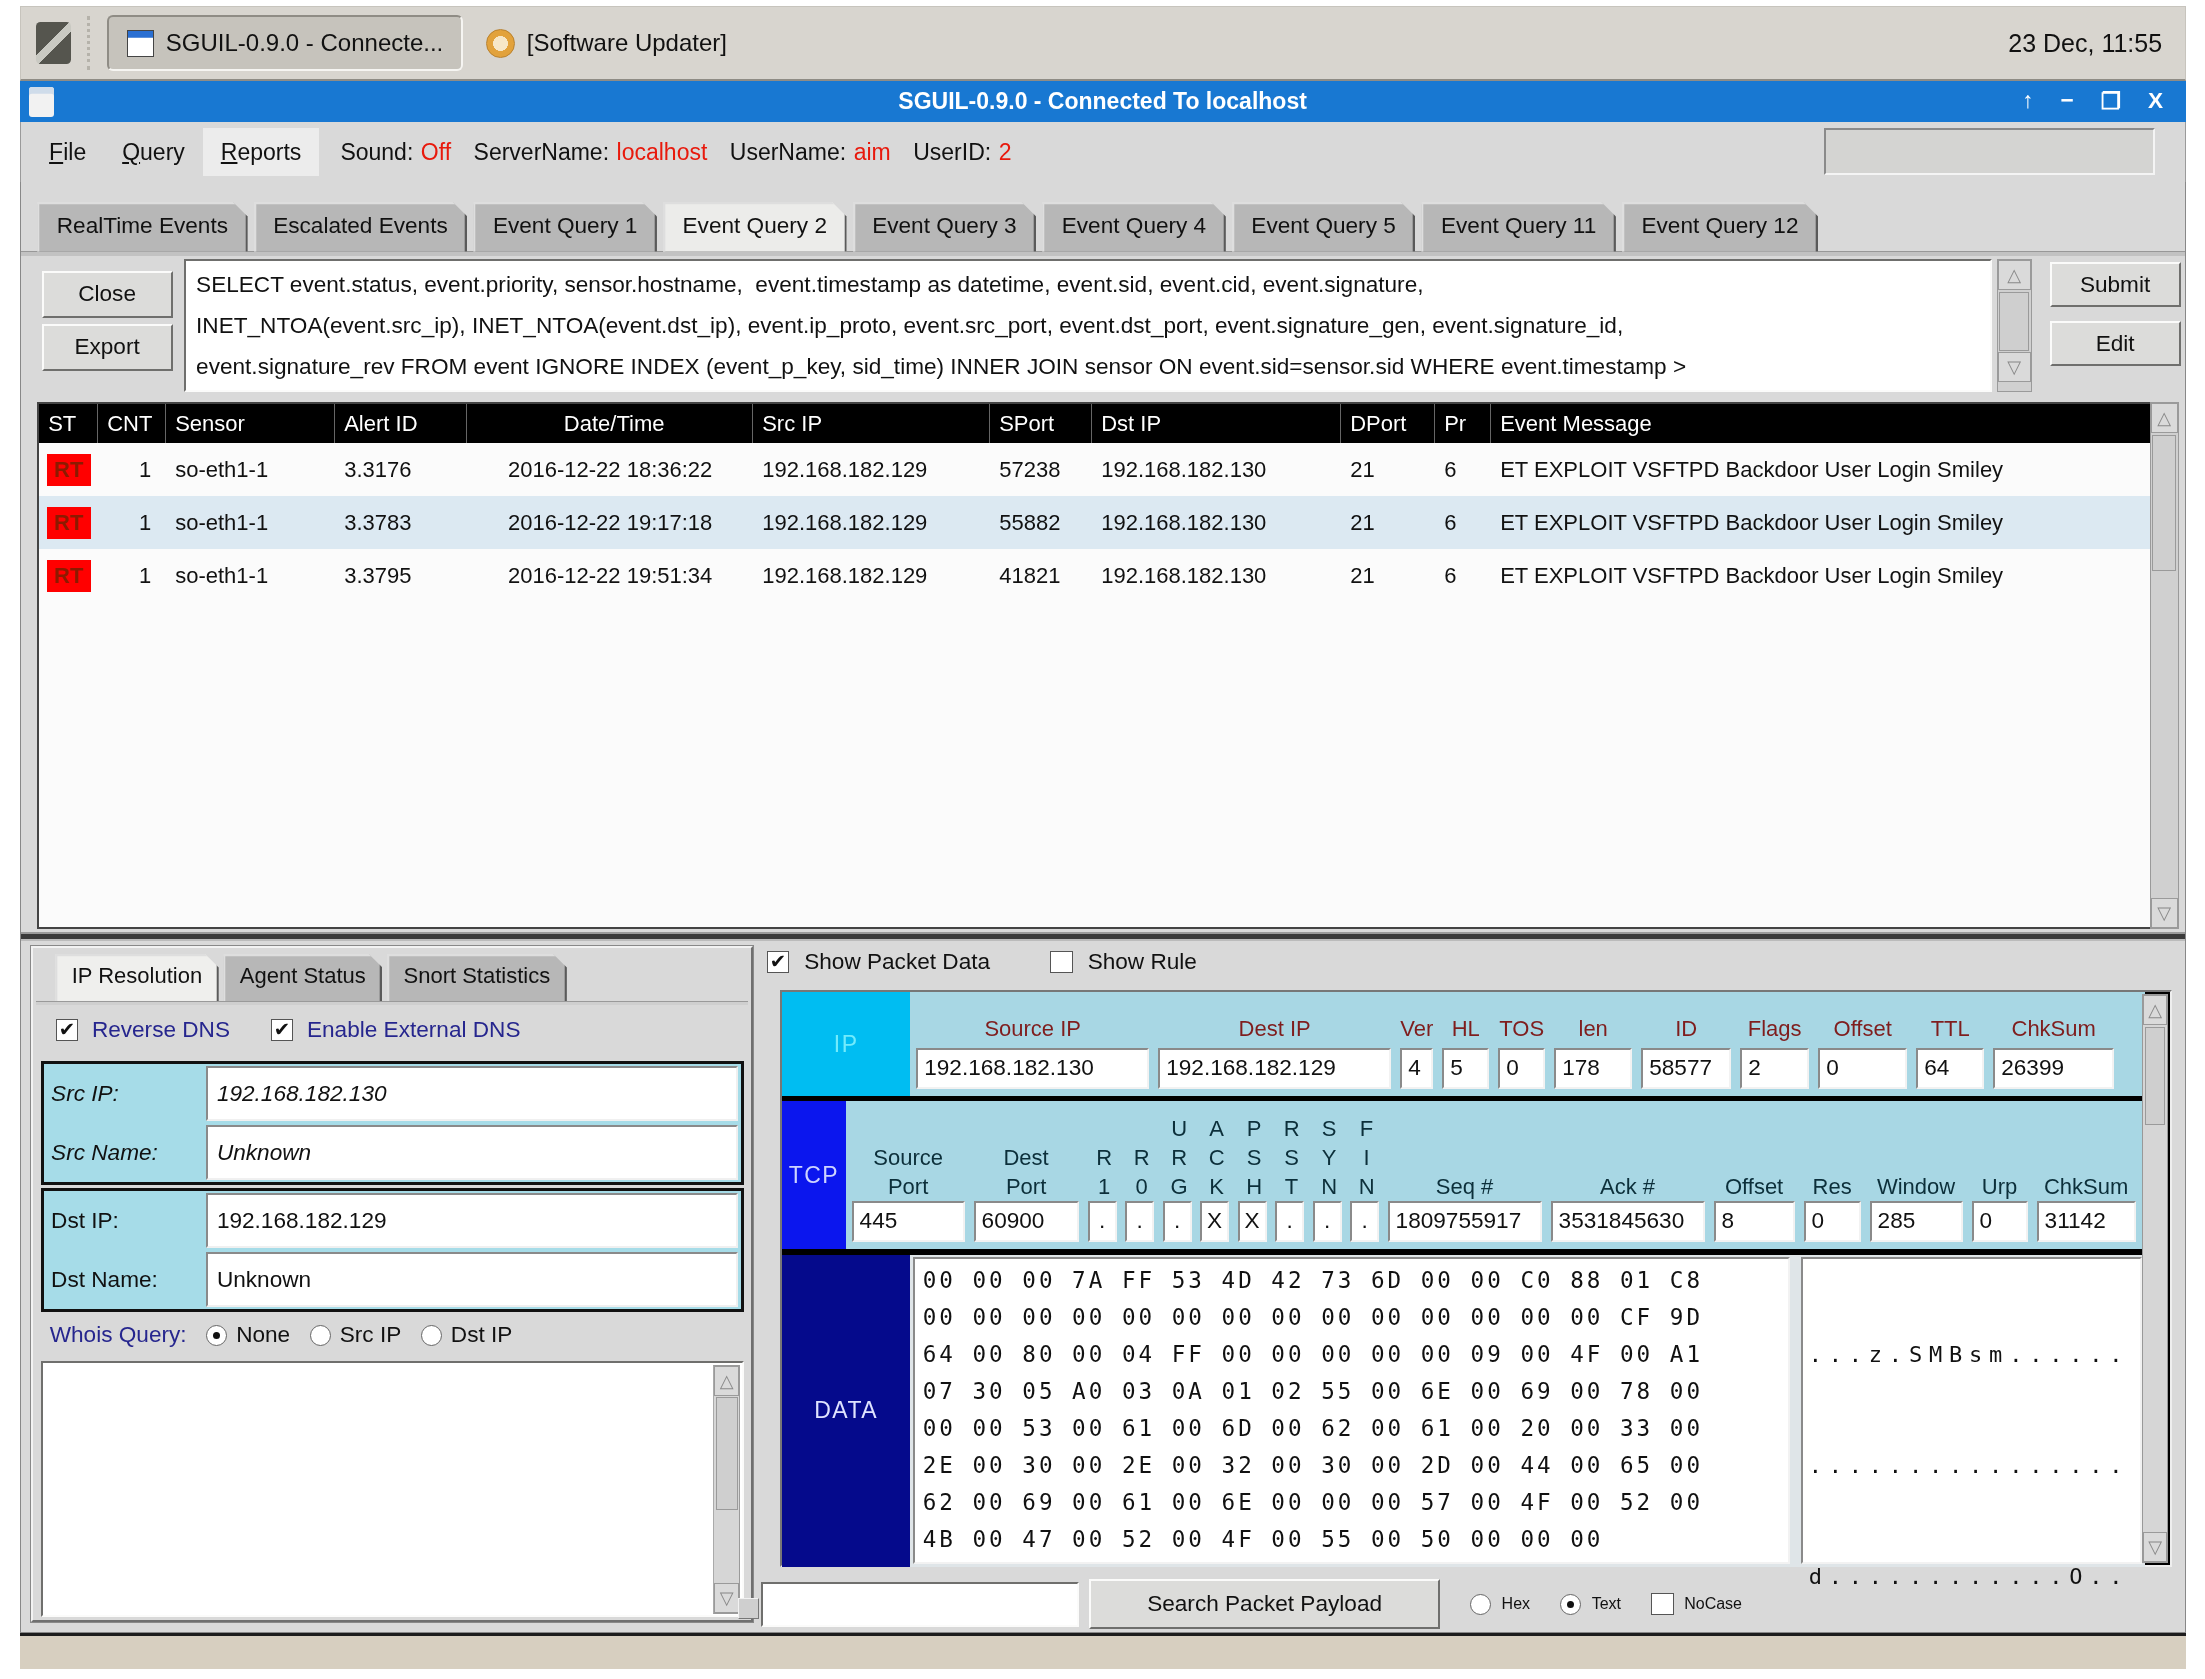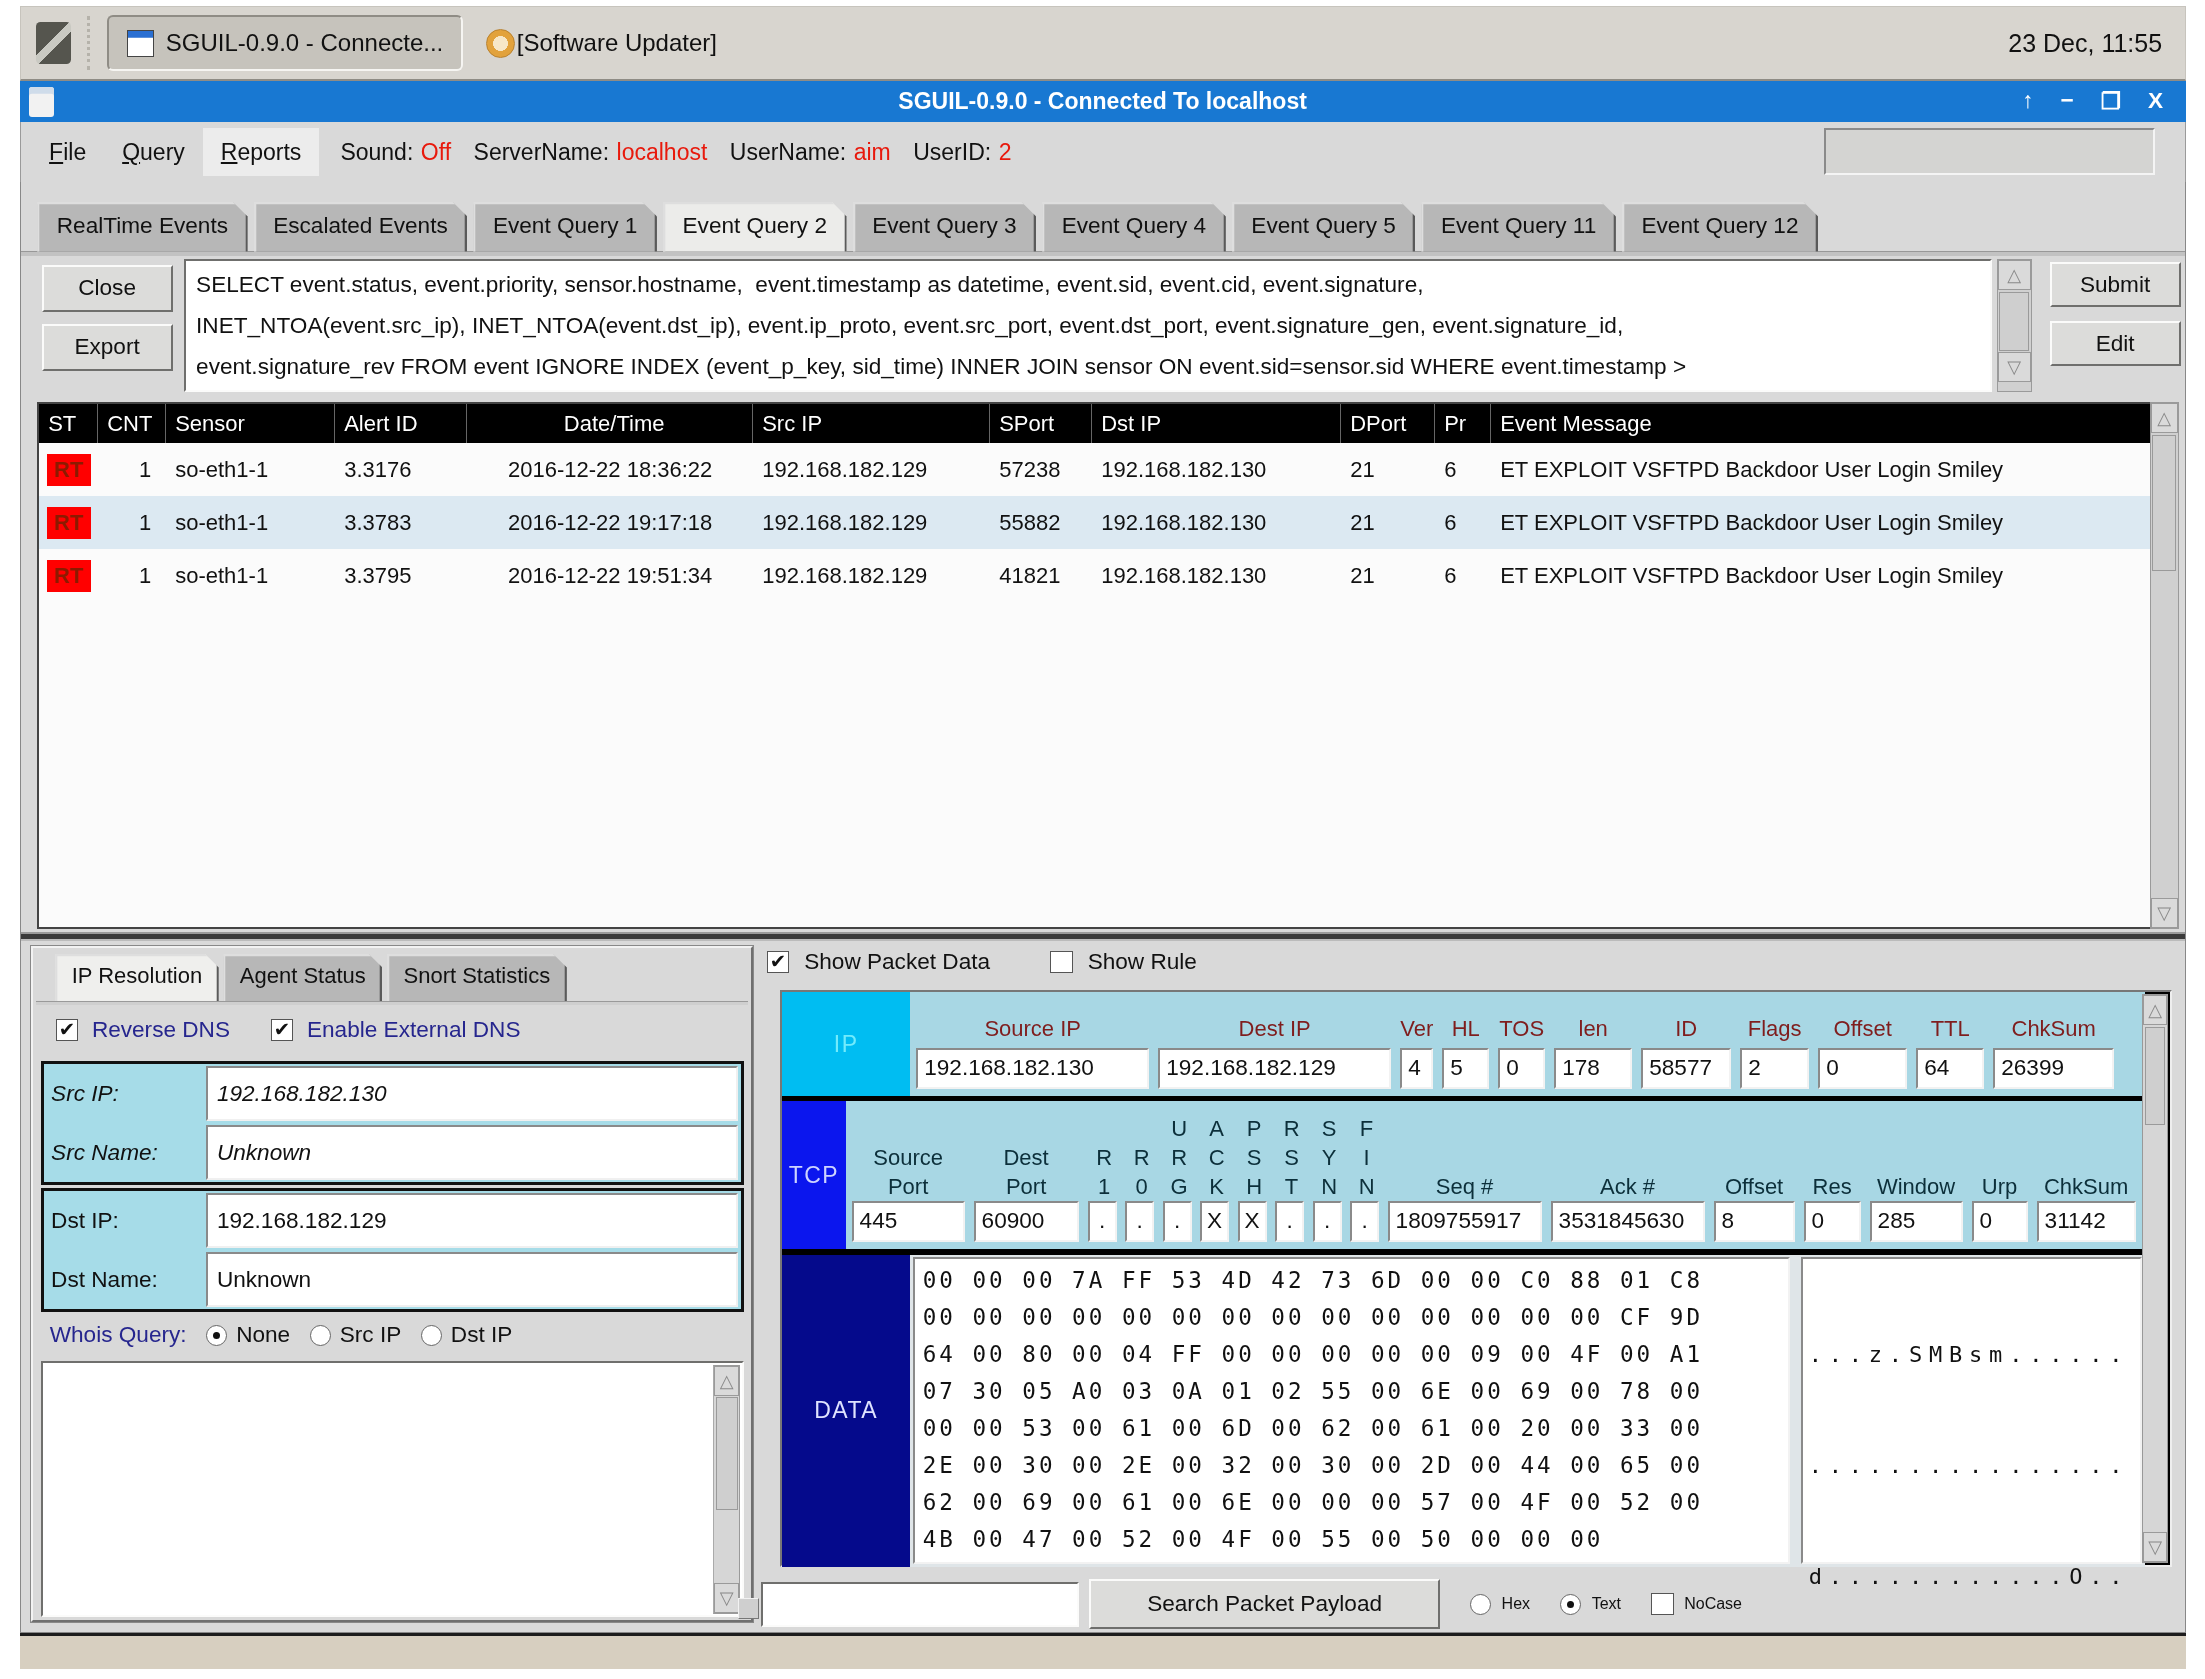--- a/index.html
+++ b/index.html
@@ -11,21 +11,21 @@
   .taskbar { position:absolute; left:19.6px; top:6px; width:2166px; height:75px;
     background:#d8d5cf; border:1.5px solid #c7c4bd; border-bottom:2.3px solid #8f8c85;
     display:flex; align-items:center; padding:0 15px; }
   .app-icon { width:35px; height:42px; border-radius:4.5px; background:#55554e;
     background-image:linear-gradient(135deg, transparent 44%, #c9c9c2 44%, #c9c9c2 58%, transparent 58%); }
   .tsep { width:0; height:54px; border-left:3.8px dotted #b5b2aa; margin:0 16.6px; }
   .taskbtn { display:flex; align-items:center; gap:12px; padding:0 18px; height:56px;
     background:#c6c3bc; border:2.3px solid; border-color:#8f8c85 #f6f5f2 #f6f5f2 #8f8c85;
     border-radius:6px; font-size:24px; }
   .win-icon { width:27px; height:27px; background:#fff; border:1.5px solid #444; box-shadow:inset 0 6.8px 0 #2a6fd2; }
-  .taskflat { display:flex; align-items:center; gap:2px; font-size:24px; margin-left:22.6px; }
+  .taskflat { display:flex; align-items:center; gap:12px; font-size:24px; margin-left:22.6px; }
   .upd-icon { width:29px; height:29px; border-radius:50%; border:1.5px solid #b9812d;
     background:radial-gradient(circle at 50% 50%, #f7e7c8 38%, #e2a23c 40%); }
   .clock { margin-left:auto; font-size:25px; padding-right:7.5px; }
 
   
   .titlebar { position:absolute; left:19.6px; top:81px; width:2166px; height:41px;
     background:#1878d2; display:flex; align-items:center; color:#fff; }
   .title-icon { width:25.6px; height:30px; margin-left:9px; background:#f2f2f2; border-radius:3px;
     box-shadow:inset 0 6.8px 0 #cfdcea; }
   .wtitle { position:absolute; left:0; right:0; text-align:center; font-weight:bold; font-size:23px; }
@@ -54,21 +54,21 @@
   .tab { background:#b7b7b7; padding:0 19.6px; font-size:22.6px; line-height:47px; height:50px;
     clip-path:polygon(0 100%, 0 0, calc(100% - 15px) 0, 100% 15px, 100% 100%);
     box-shadow:inset 0 2.3px 0 #dedede, inset 2.3px 0 0 #dedede, inset -2.3px 0 0 #5a5a5a; }
   .tab.active { background:#ececea; }
   .tabline { position:absolute; left:0; right:0; top:69px; height:4.5px; background:#c2c2c2; border-top:1.5px solid #989898; }
 
   
   .querybar { position:absolute; left:6px; top:74px; width:2154px; height:143px; }
   .btn { position:absolute; background:#dcdcda; border:2.3px solid; border-color:#fbfbfa #6f6f6d #6f6f6d #fbfbfa;
     font-size:22.6px; text-align:center; cursor:default; }
-  .qbtn-close  { left:15px;  top:9px; width:131px; height:47px; line-height:42px; }
+  .qbtn-close  { left:15px;  top:15px; width:131px; height:47px; line-height:42px; }
   .qbtn-export { left:15px;  top:68px; width:131px; height:47px; line-height:42px; }
   .sqlbox { position:absolute; left:157px; top:3px; width:1808px; height:133px; background:#fff;
     border:2.3px solid; border-color:#6f6f6d #fbfbfa #fbfbfa #6f6f6d; font-size:22.6px; line-height:41px;
     padding:3px 10.5px; overflow:hidden; }
   .sqlbox div { white-space:pre; }
   .vscroll { position:absolute; background:#d0d0d0; border:1.5px solid #9a9a9a; }
   .q-scroll { left:1970px; top:3px; width:35px; height:133px; }
   .sb-btn { display:flex; align-items:center; justify-content:center; height:30px; background:#dadada;
     border:1.5px solid #9a9a9a; color:#8a8a8a; font-size:18px; }
   .sb-thumb { background:#cfcfcf; border:1.5px solid #9a9a9a; margin:1.5px; }

